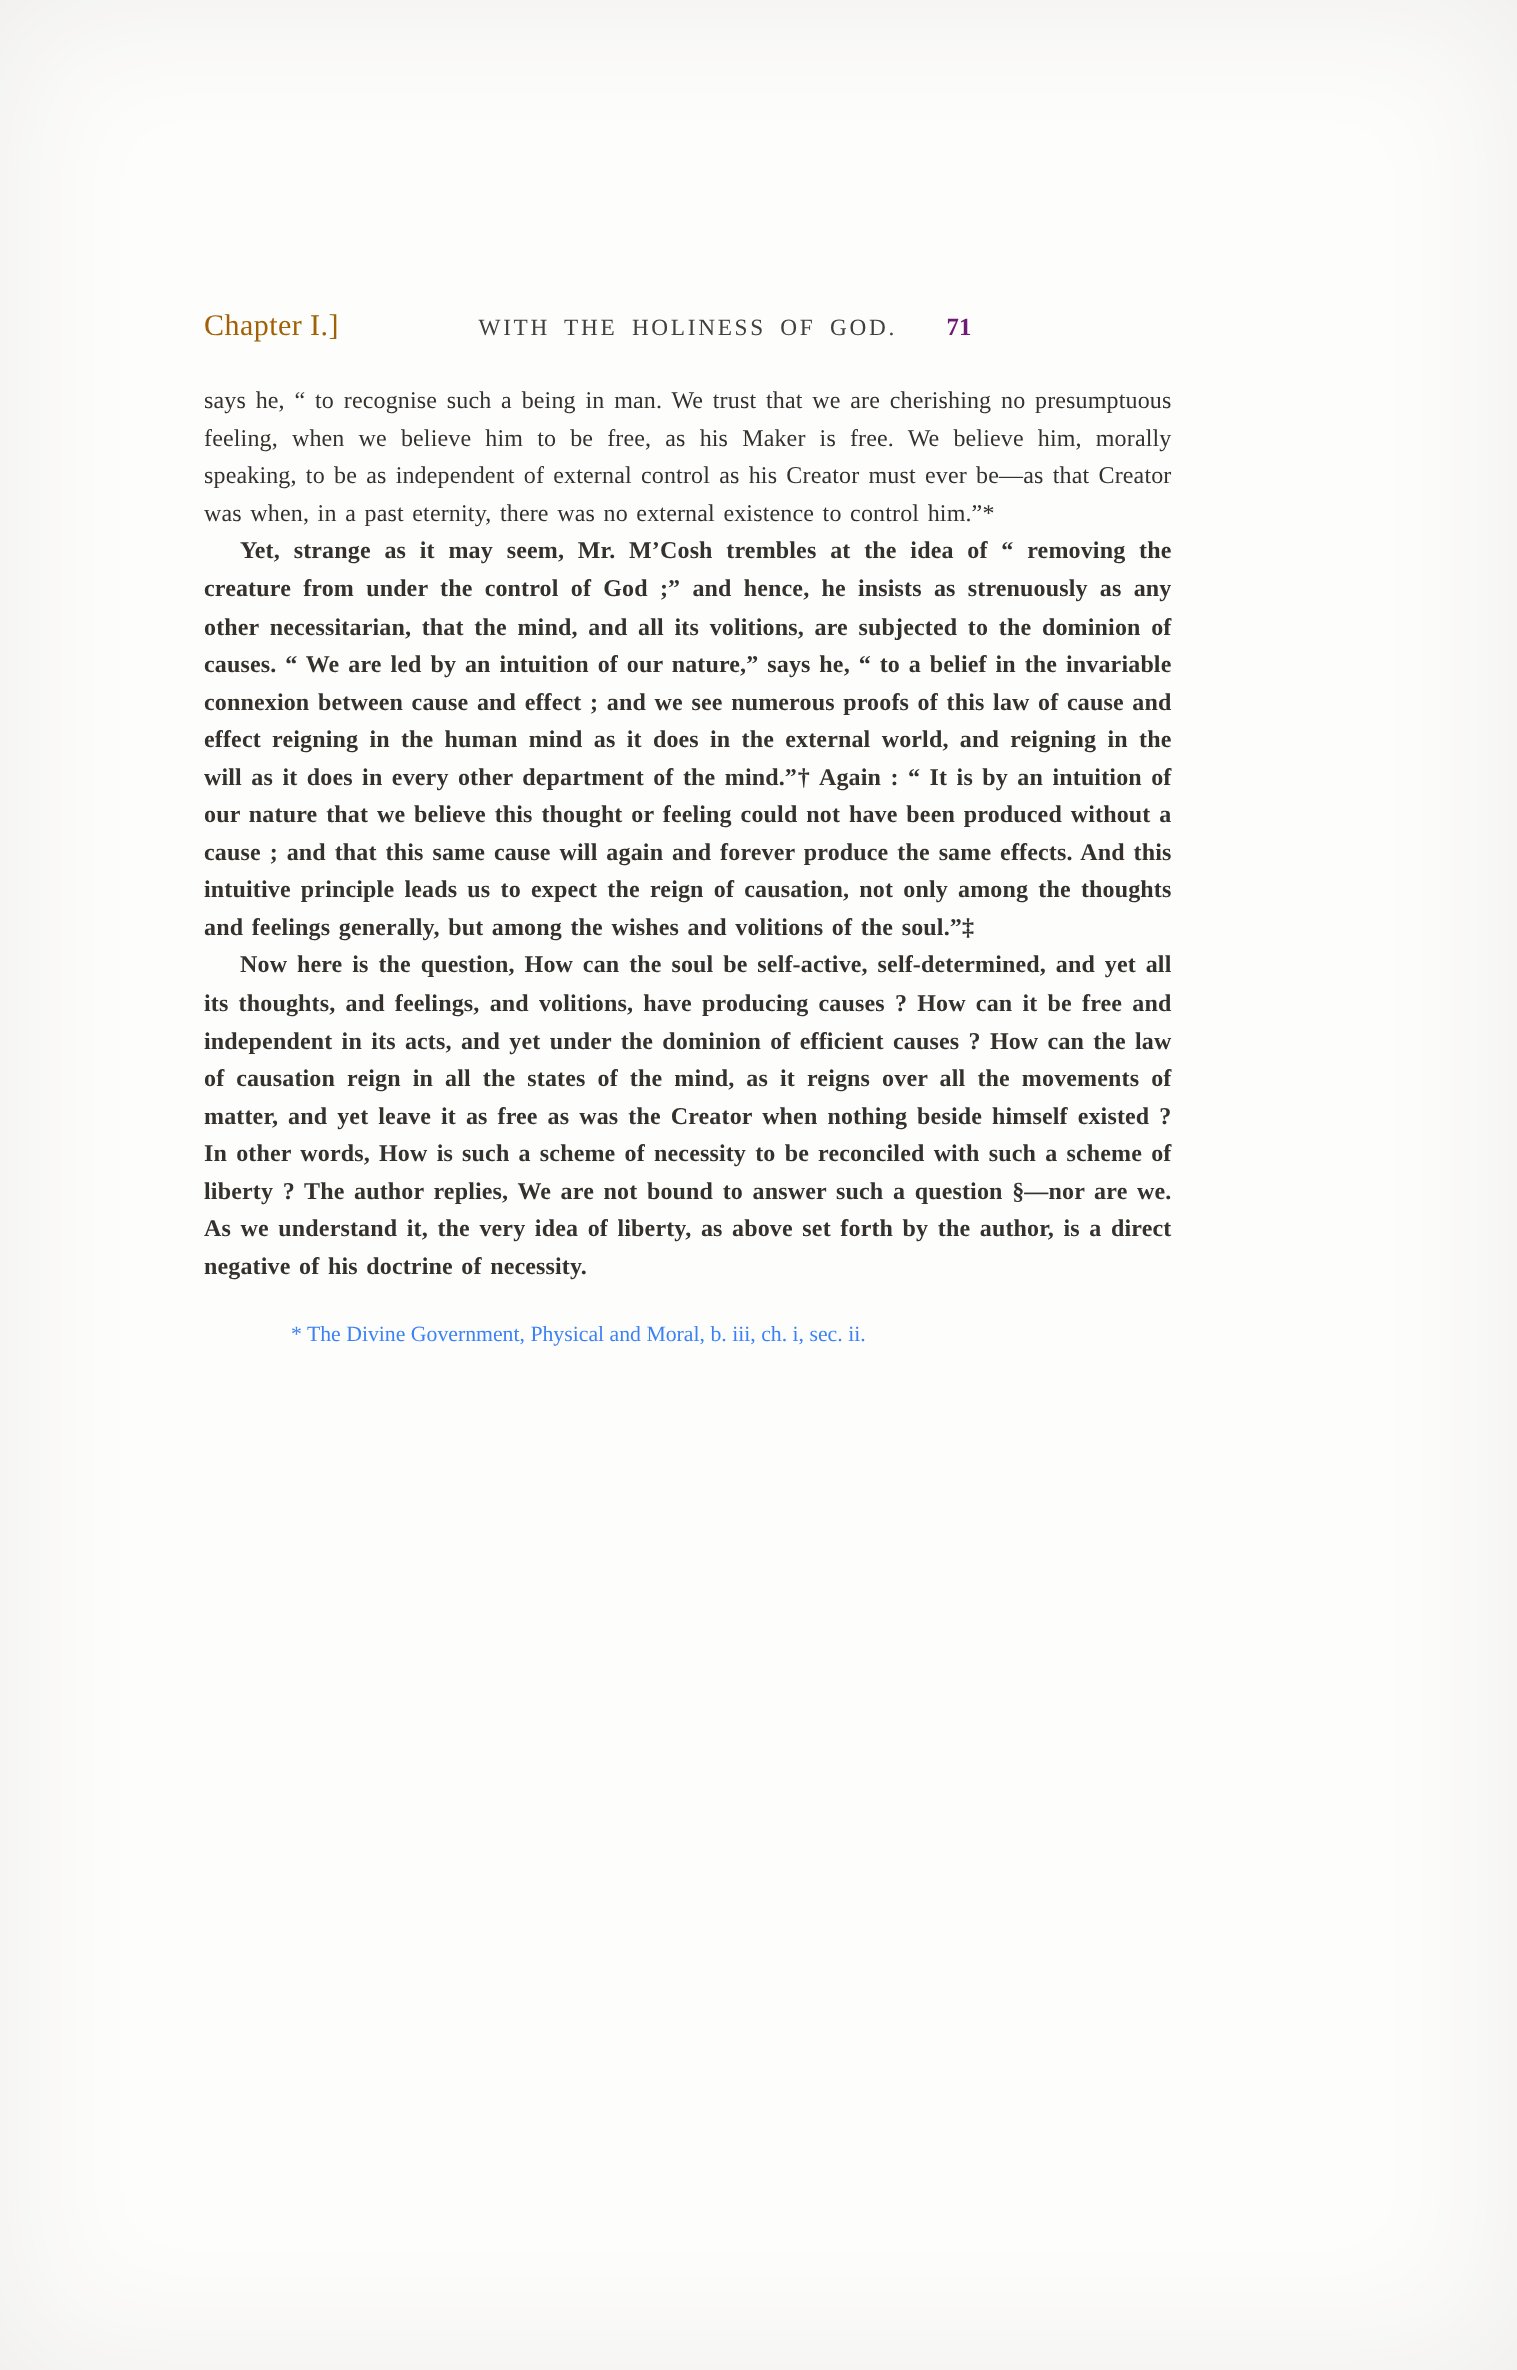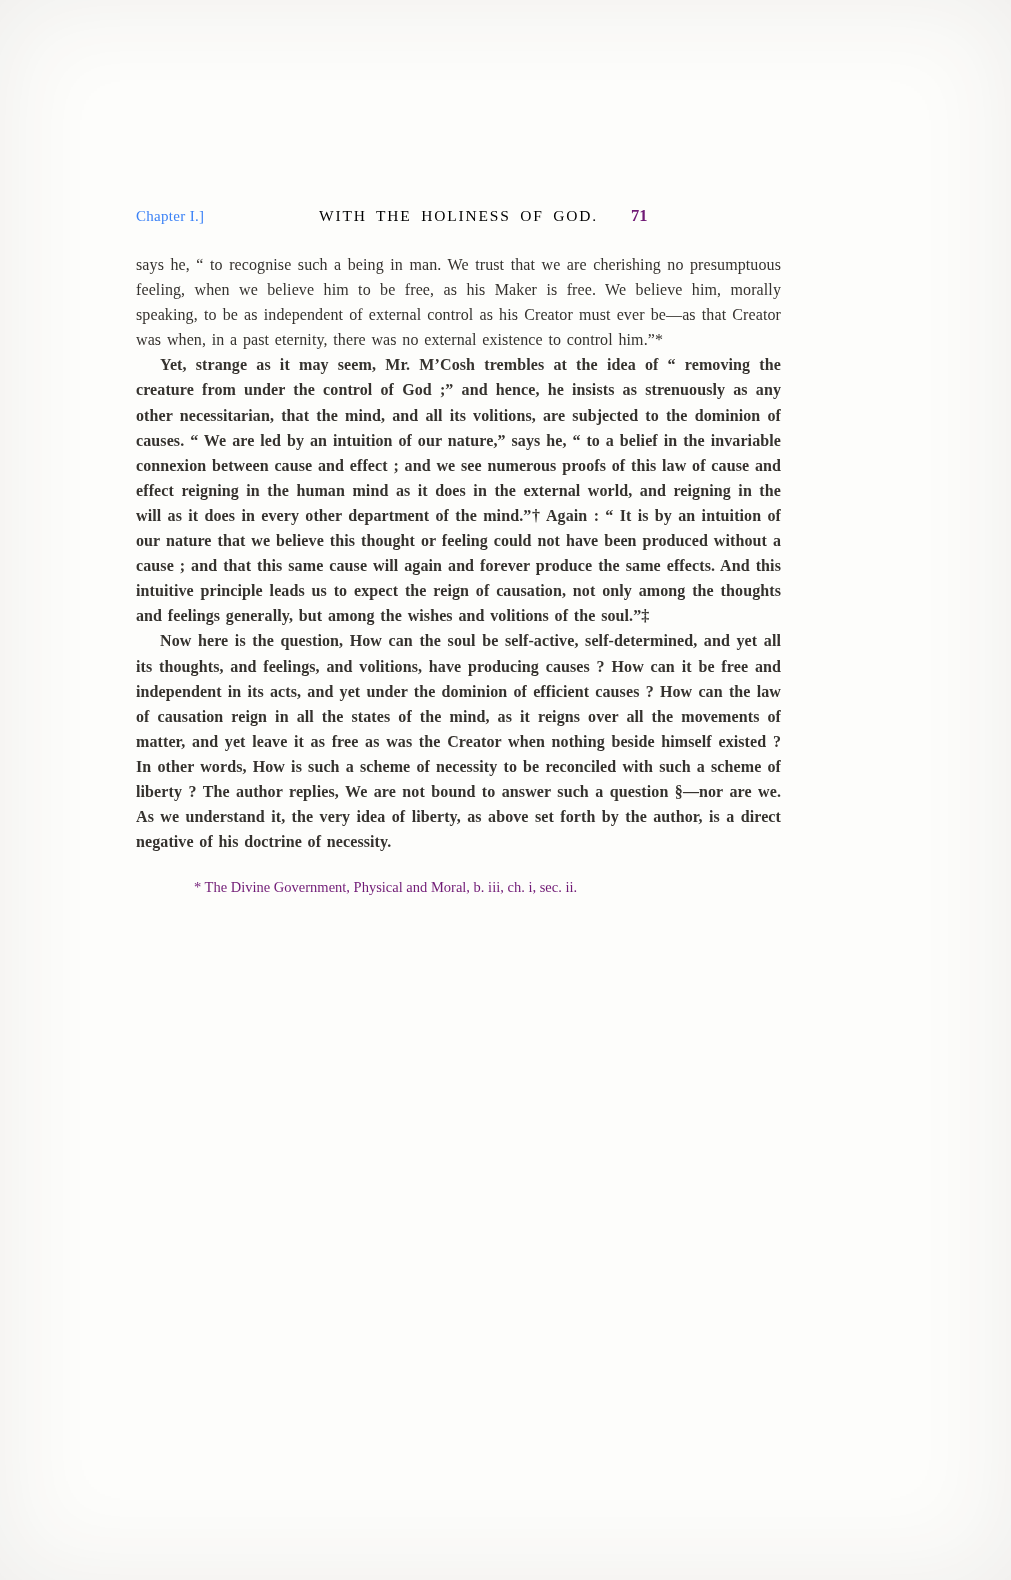--- a/index.html
+++ b/index.html
@@ -26,32 +26,32 @@
     left: 136px;
     top: 206px;
     width: 645px;
   }
   .page-header {
     display: flex;
     align-items: baseline;
     margin-bottom: 26px;
   }
   .chapter-label {
-    font-size: 15px;
-    color: #3b82f6;
+    font-size: 20px;
+    color: #a16207;
     width: 150px;
     letter-spacing: 0.3px;
   }
   .running-title {
     flex: 1;
     text-align: center;
     font-size: 15.5px;
     letter-spacing: 1.8px;
     word-spacing: 4px;
-    color: #000000;
+    color: #404040;
   }
   .page-number {
     width: 150px;
     font-weight: bold;
     font-size: 16.5px;
     color: #701a75;
   }
   .body-text p {
     margin: 0;
     font-size: 16px;
@@ -61,21 +61,21 @@
     letter-spacing: 0.1px;
   }
   .body-text p.indent {
     text-indent: 24px;
     font-weight: bold;
   }
   .footnotes {
     margin-top: 20px;
     font-size: 14.5px;
     line-height: 27px;
-    color: #701a75;
+    color: #3b82f6;
   }
   .footnote-line1 {
     margin-left: 58px;
   }
   .footnote-line2 {
     margin-left: 58px;
   }
   .footnote-line2 .fn-item {
     display: inline-block;
   }

